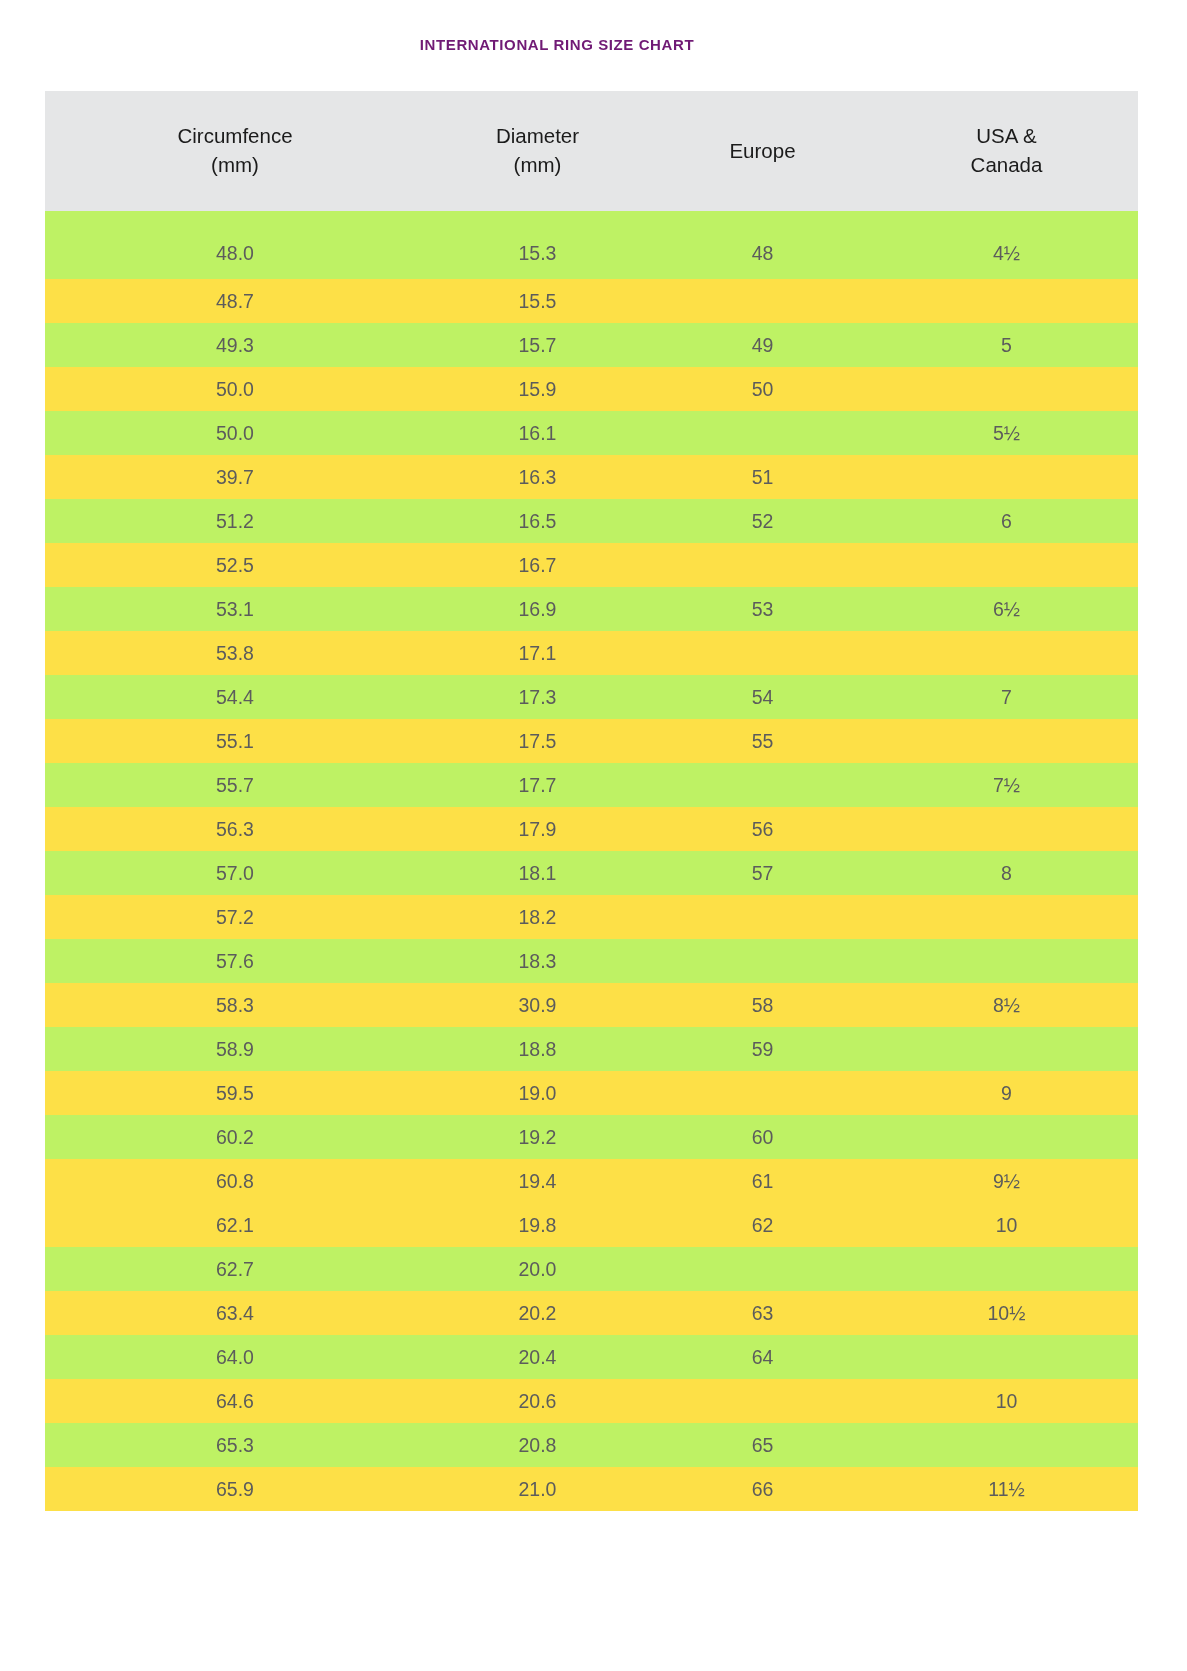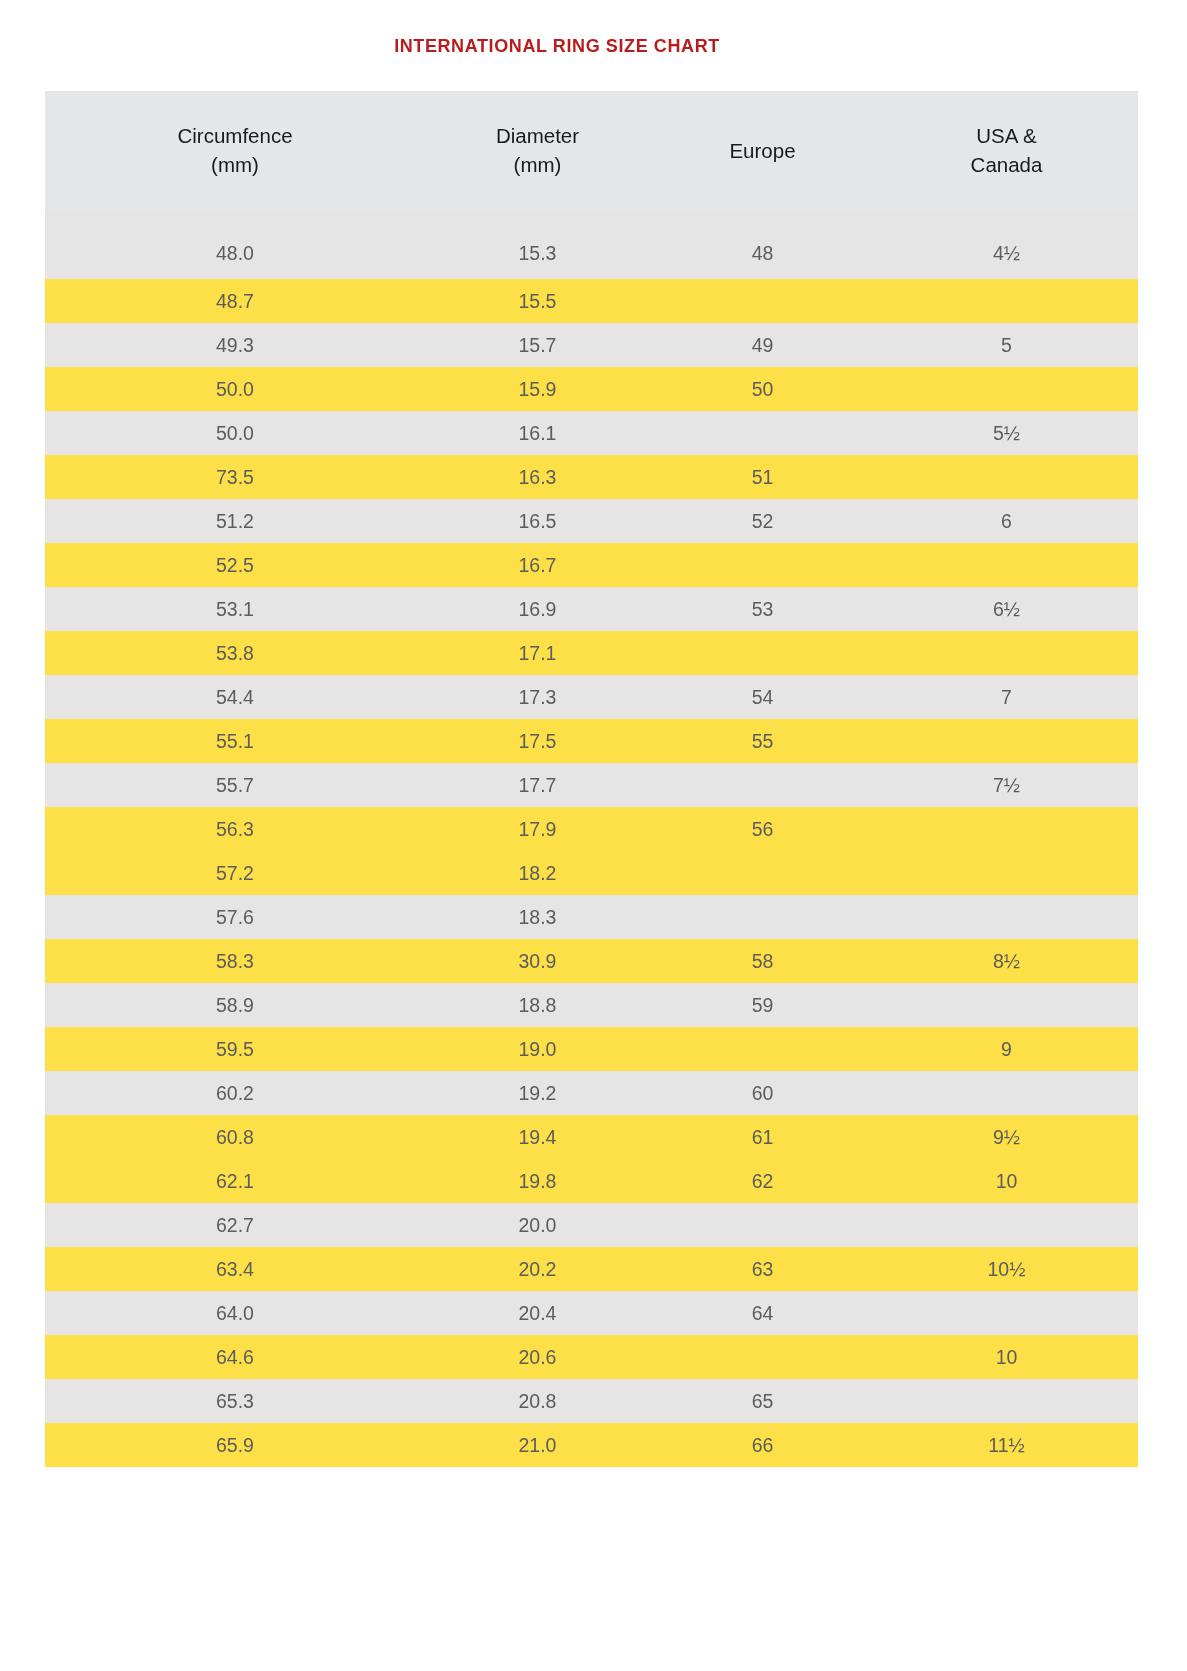--- a/index.html
+++ b/index.html
@@ -21,23 +21,23 @@
     background: #ffffff;
     overflow: hidden;
   }
 
   .chart-title {
     position: absolute;
     top: 36px;
     left: 0;
     width: 1114px;
     text-align: center;
-    font-size: 18px;
+    font-size: 15px;
     font-weight: bold;
-    color: #b91c1c;
+    color: #701a75;
     letter-spacing: 0.6px;
   }
 
   .size-table {
     position: absolute;
     left: 45px;
     top: 91px;
     width: 1093px;
     border-collapse: collapse;
     table-layout: fixed;
@@ -67,21 +67,21 @@
     color: #5c5c5c;
     text-align: center;
     height: 44px;
     padding: 0;
     line-height: 44px;
     vertical-align: middle;
     white-space: nowrap;
   }
 
   .size-table tbody tr.odd td {
-    background: #e5e5e5;
+    background: #bef264;
   }
   .size-table tbody tr.even td {
     background: #fde047;
   }
 
   .size-table tbody tr:first-child td {
     height: 52px;
     line-height: 52px;
     padding-top: 16px;
   }
@@ -148,21 +148,21 @@
           <td>50</td>
           <td></td>
         </tr>
         <tr class="odd">
           <td>50.0</td>
           <td>16.1</td>
           <td></td>
           <td class="frac">5½</td>
         </tr>
         <tr class="even">
-          <td>73.5</td>
+          <td>39.7</td>
           <td>16.3</td>
           <td>51</td>
           <td></td>
         </tr>
         <tr class="odd">
           <td>51.2</td>
           <td>16.5</td>
           <td>52</td>
           <td>6</td>
         </tr>
@@ -201,20 +201,26 @@
           <td>17.7</td>
           <td></td>
           <td class="frac">7½</td>
         </tr>
         <tr class="even">
           <td>56.3</td>
           <td>17.9</td>
           <td>56</td>
           <td></td>
         </tr>
+        <tr class="odd">
+          <td>57.0</td>
+          <td>18.1</td>
+          <td>57</td>
+          <td>8</td>
+        </tr>
         <tr class="even">
           <td>57.2</td>
           <td>18.2</td>
           <td></td>
           <td></td>
         </tr>
         <tr class="odd">
           <td>57.6</td>
           <td>18.3</td>
           <td></td>

